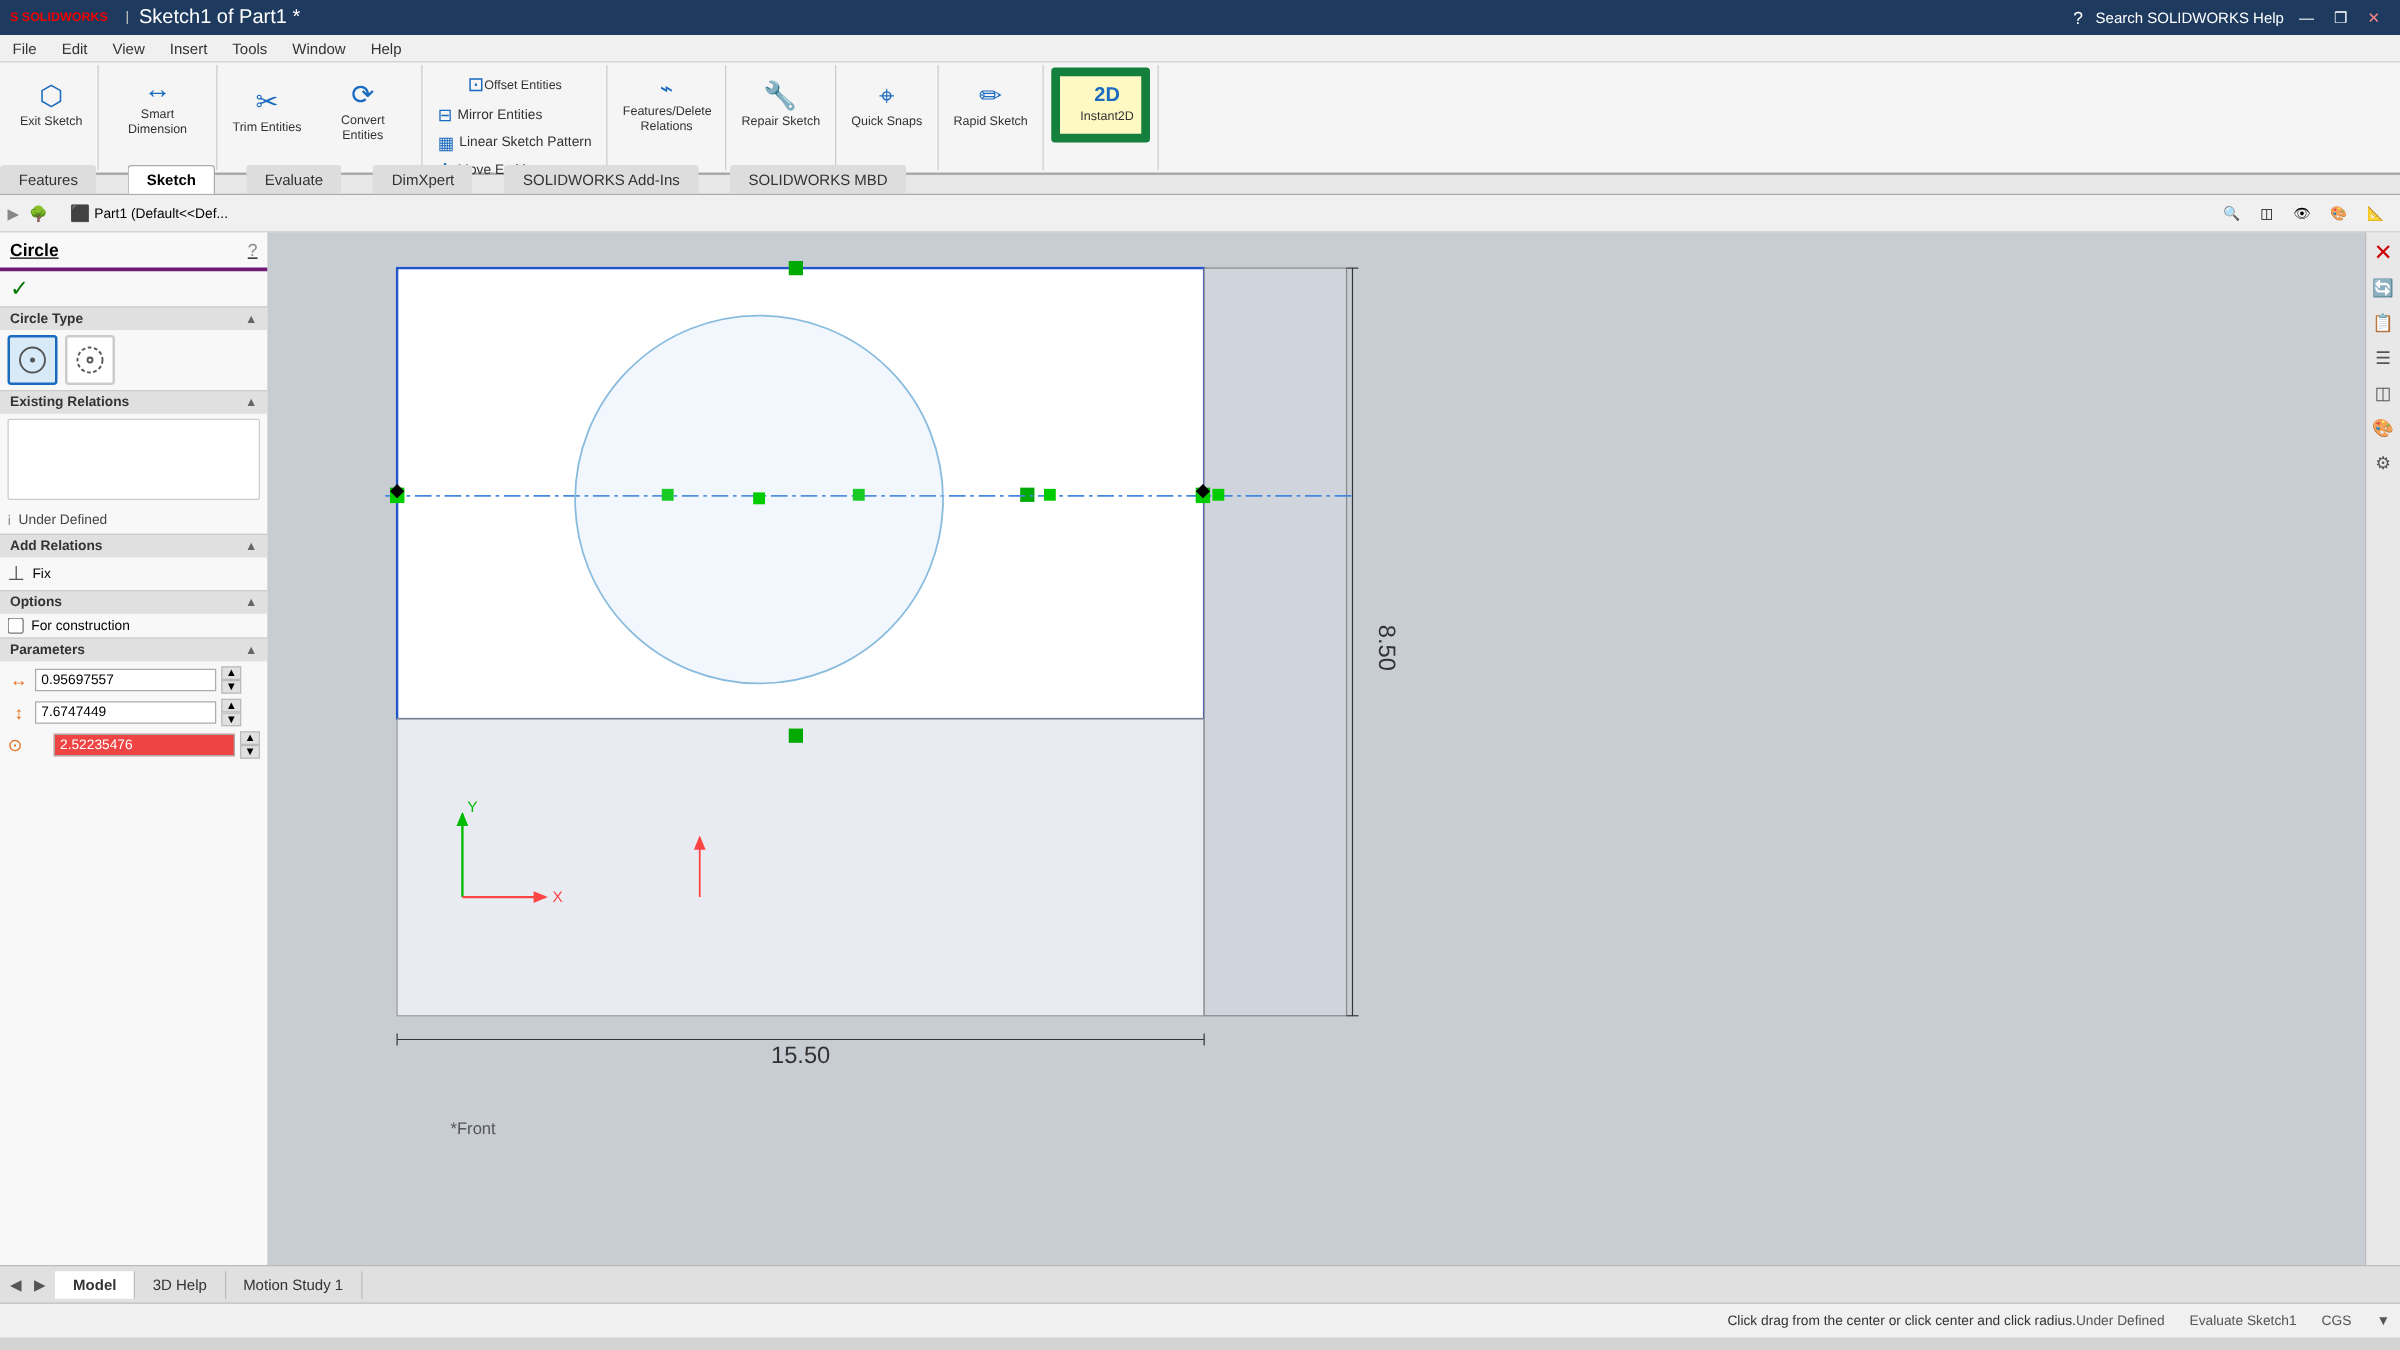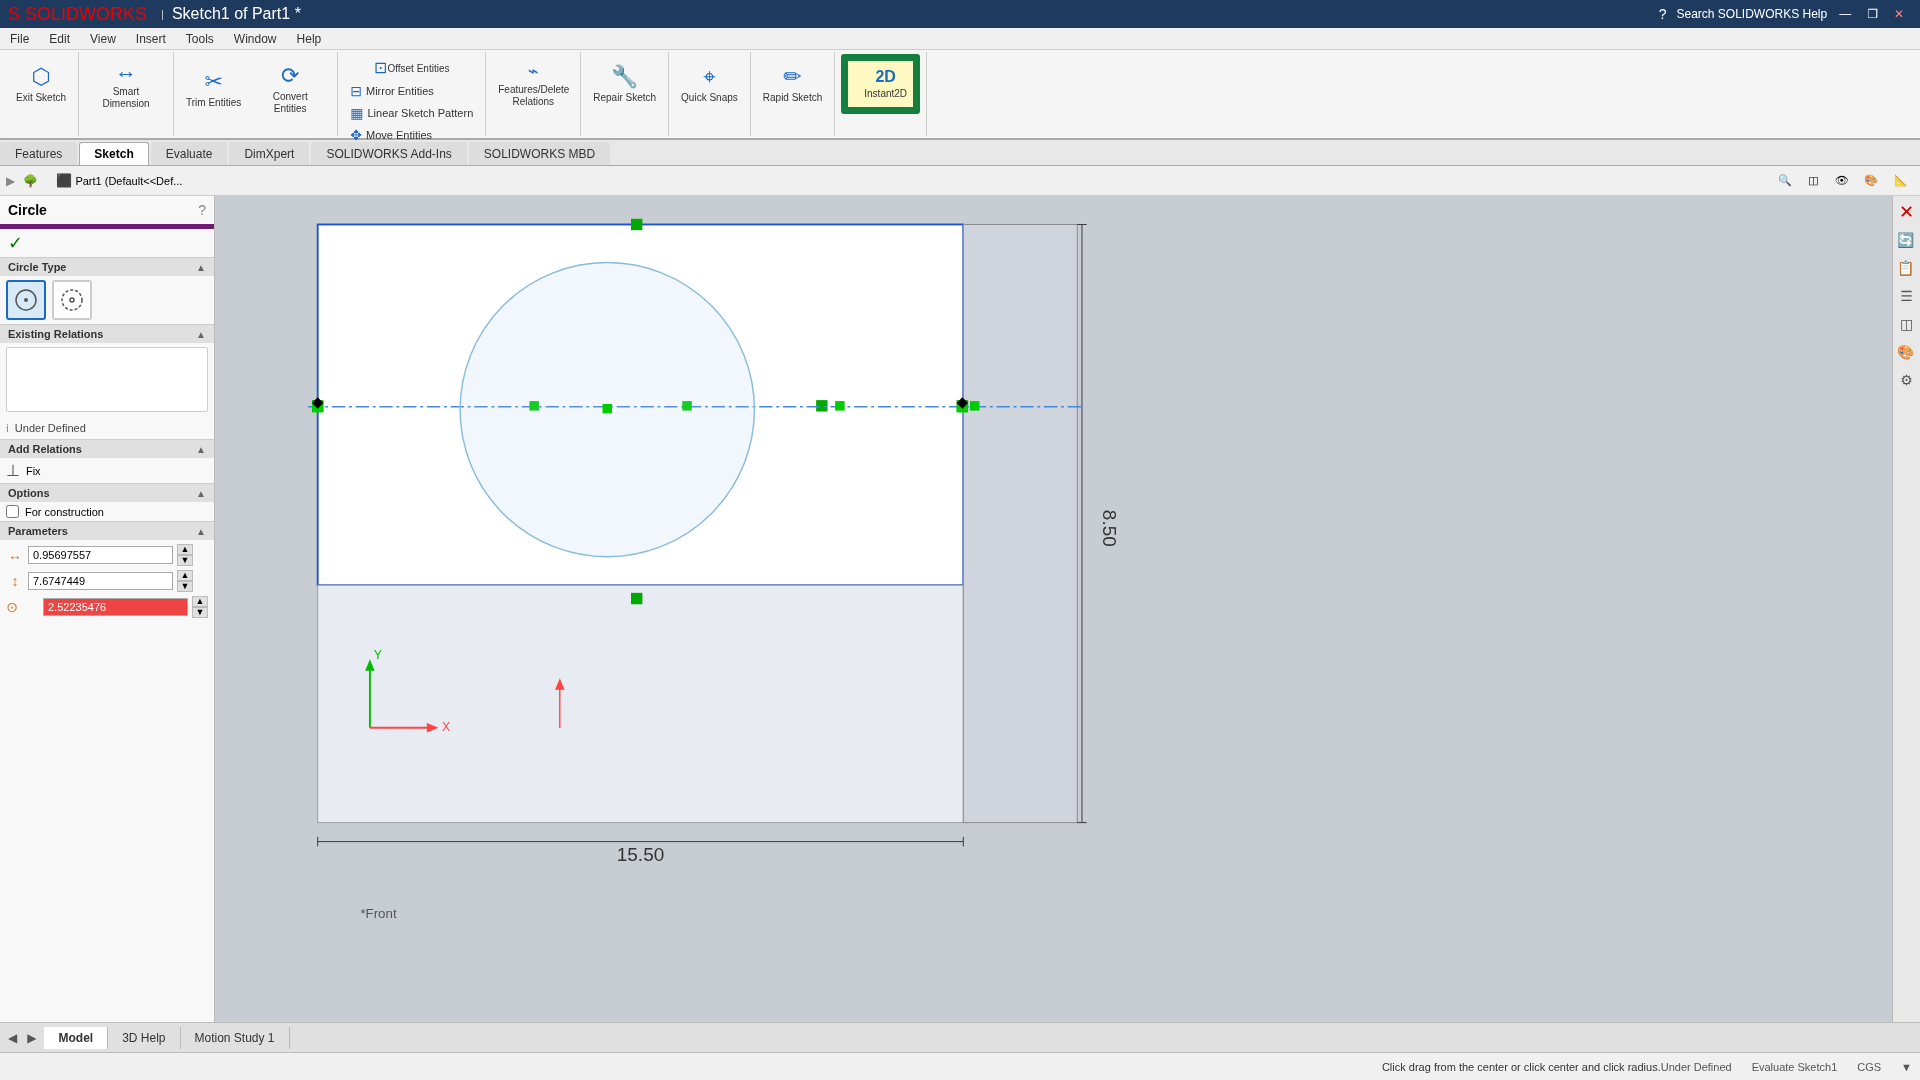--- a/index.html
+++ b/index.html
@@ -1,33 +1,33 @@
 <!DOCTYPE html>
 <html><head>
   <meta charset="utf-8">
   <style>
     * { margin: 0; padding: 0; box-sizing: border-box; }
     body { width: 1920px; height: 1080px; overflow: hidden; font-family: Arial, sans-serif; font-size: 12px; background: #d4d4d4; }
     #title-bar { height: 28px; background: #1e3a5f; display: flex; align-items: center; padding: 0 8px; color: white; font-size: 12px; }
-    #title-bar .logo { color: #e00; font-weight: normal; margin-right: 6px; font-size: 18px; }
+    #title-bar .logo { color: #e00; font-weight: bold; margin-right: 6px; font-size: 10px; }
     #menu-bar { height: 22px; background: #f0f0f0; display: flex; align-items: center; border-bottom: 1px solid #ccc; }
     #menu-bar .menu-item { padding: 2px 10px; font-size: 12px; cursor: pointer; color: #333; }
     #ribbon { height: 90px; background: #f5f5f5; display: flex; align-items: stretch; border-bottom: 2px solid #aaa; padding: 2px 4px; }
     .ribbon-group { display: flex; flex-direction: column; align-items: center; padding: 2px 6px; border-right: 1px solid #ccc; min-width: 60px; }
     .ribbon-btn { display: flex; flex-direction: column; align-items: center; justify-content: center; cursor: pointer; padding: 4px 6px; border-radius: 3px; min-width: 50px; height: 60px; }
     .ribbon-btn .icon { font-size: 22px; color: #1a6abf; }
     .ribbon-btn .label { font-size: 10px; color: #333; text-align: center; margin-top: 2px; line-height: 1.2; max-width: 70px; }
     .ribbon-btn-active { background: #fef9c3; border: 7px solid #15803d; padding-left: 16px; }
     .ribbon-row { display: flex; align-items: center; gap: 2px; }
     .ribbon-col { display: flex; flex-direction: column; gap: 2px; }
     .ribbon-small-btn { display: flex; align-items: center; padding: 2px 6px; cursor: pointer; border-radius: 2px; font-size: 11px; color: #333; white-space: nowrap; }
     .ribbon-small-btn .icon { margin-right: 4px; font-size: 14px; color: #1a6abf; }
 
     
-    #tabs { height: 26px; background: #e8e8e8; display: flex; align-items: flex-end; border-bottom: 1px solid #aaa; }
+    #tabs { height: 16px; background: #e8e8e8; display: flex; align-items: flex-end; border-bottom: 1px solid #aaa; gap: 23px; }
     .tab { padding: 4px 14px; font-size: 12px; cursor: pointer; border: 1px solid transparent; border-bottom: none; background: #ddd; margin-right: 2px; border-radius: 3px 3px 0 0; color: #333; }
     .tab.active { background: white; border-color: #aaa; border-bottom-color: white; font-weight: bold; color: #000; }
 
     
     #secondary-toolbar { height: 30px; background: #f0f0f0; display: flex; align-items: center; padding: 0 6px; border-bottom: 1px solid #ccc; gap: 4px; }
     .sec-btn { padding: 2px 6px; cursor: pointer; border-radius: 2px; font-size: 11px; display: flex; align-items: center; gap: 3px; }
 
     
     #main { display: flex; width: 100%; height: calc(1080px - 28px - 22px - 90px - 26px - 30px - 30px - 28px); }
 
@@ -206,21 +206,21 @@
   <span class="sec-btn">🔍</span>
   <span class="sec-btn">◫</span>
   <span class="sec-btn">👁</span>
   <span class="sec-btn">🎨</span>
   <span class="sec-btn">📐</span>
 </div>
 
 <div id="main">
 
   <div id="left-panel">
-    <div style="display:flex; align-items:center; justify-content:space-between; padding:6px 8px; border-bottom:5px solid #701a75;">
+    <div style="display:flex; align-items:center; justify-content:space-between; padding:6px 8px; border-bottom:3px solid #701a75;text-decoration:underline;">
       <span style="font-size:14px; font-weight:bold;">Circle</span>
       <span style="color:#888; cursor:pointer; font-size:14px;">?</span>
     </div>
     <div style="padding:3px 8px;">
       <span style="color:#007700; font-size:18px; cursor:pointer;">✓</span>
     </div>
 
     <div class="section-header">
       <span>Circle Type</span>
       <span class="collapse-arrow">▲</span>

